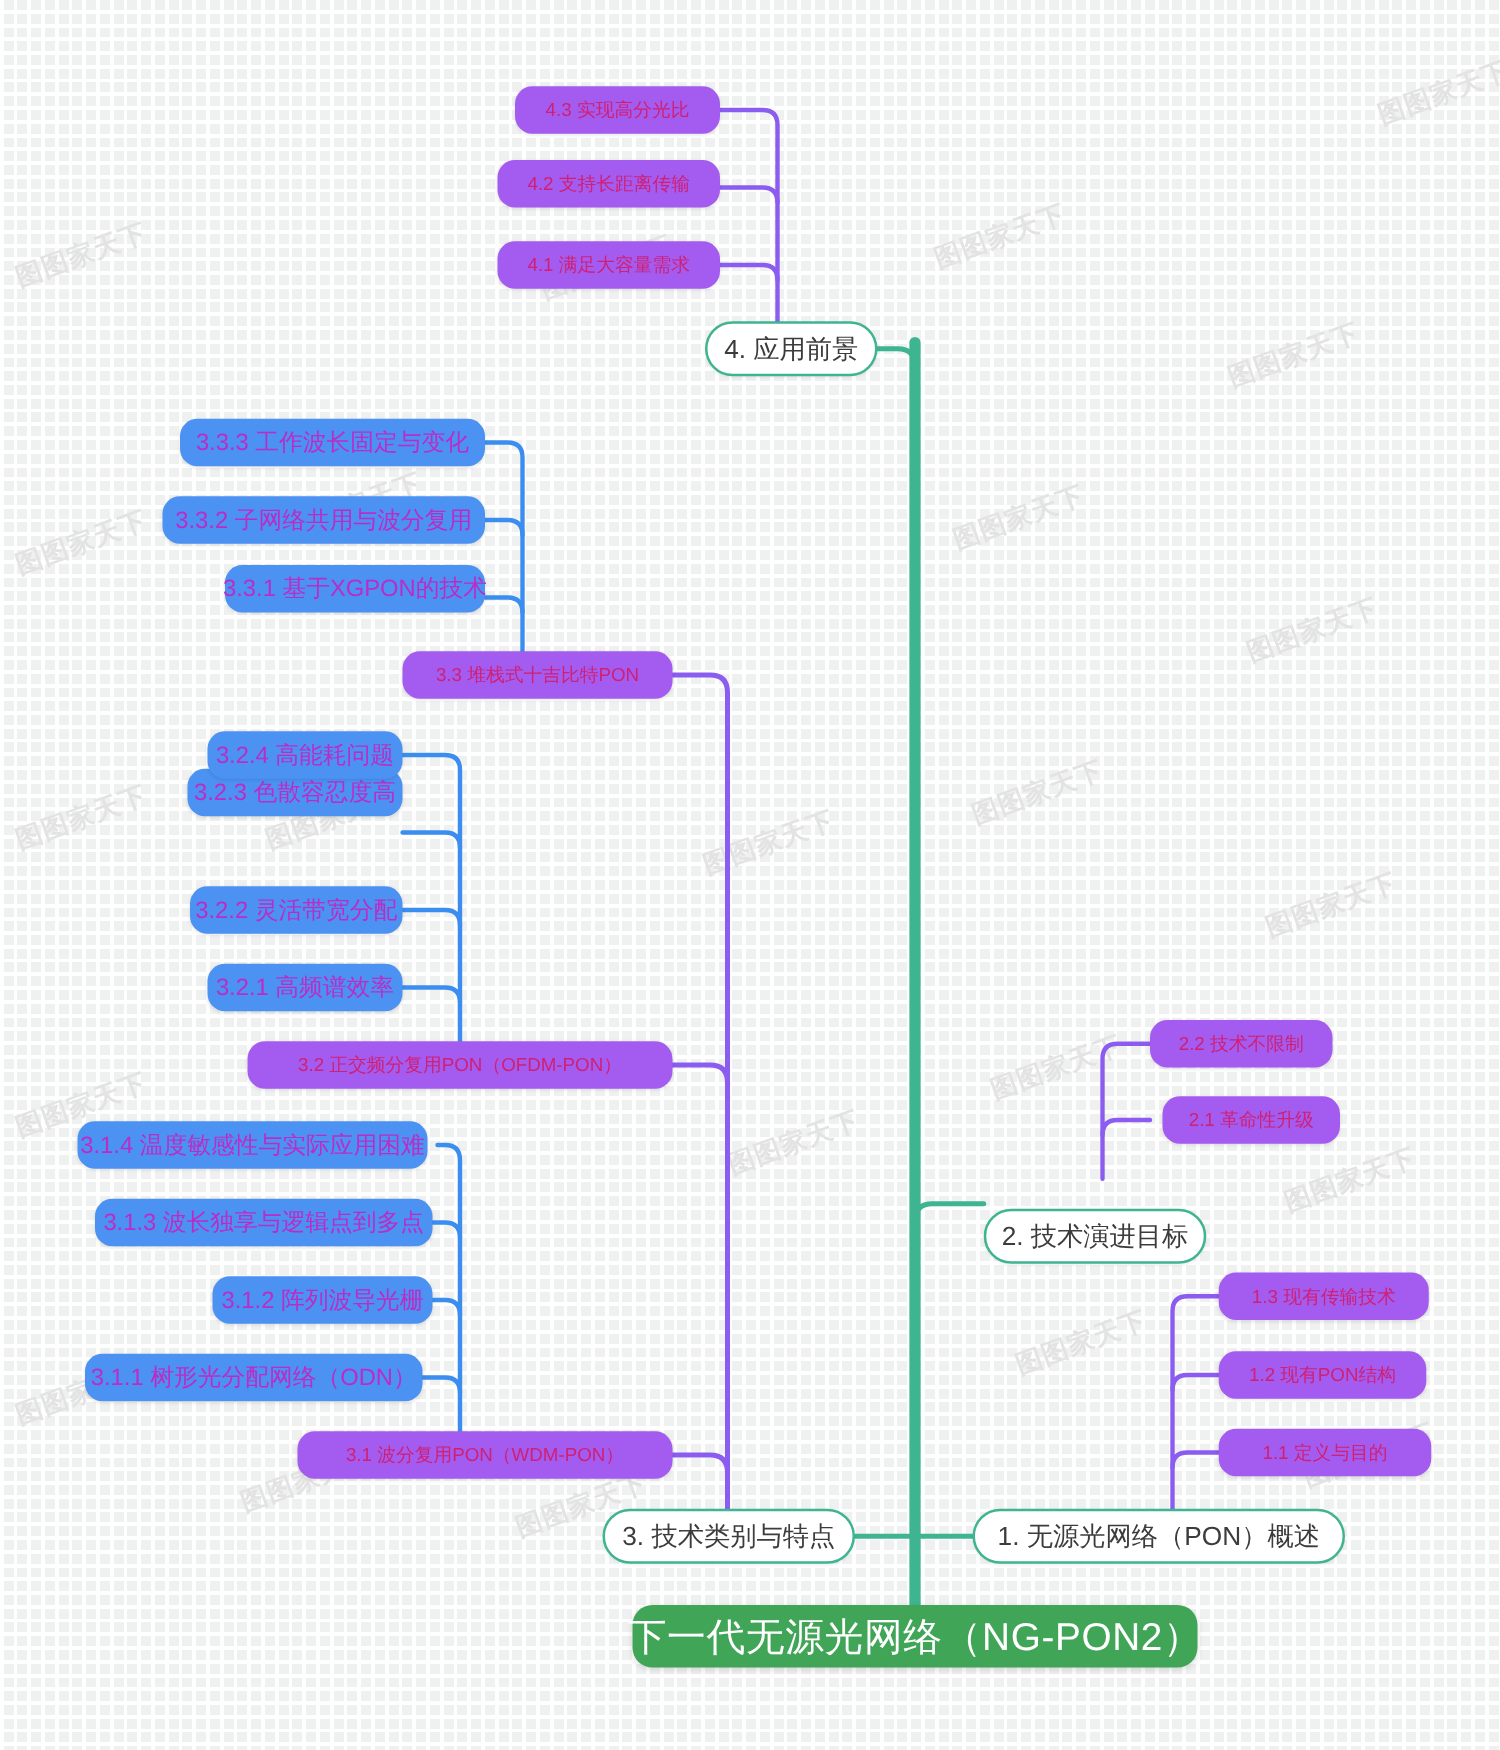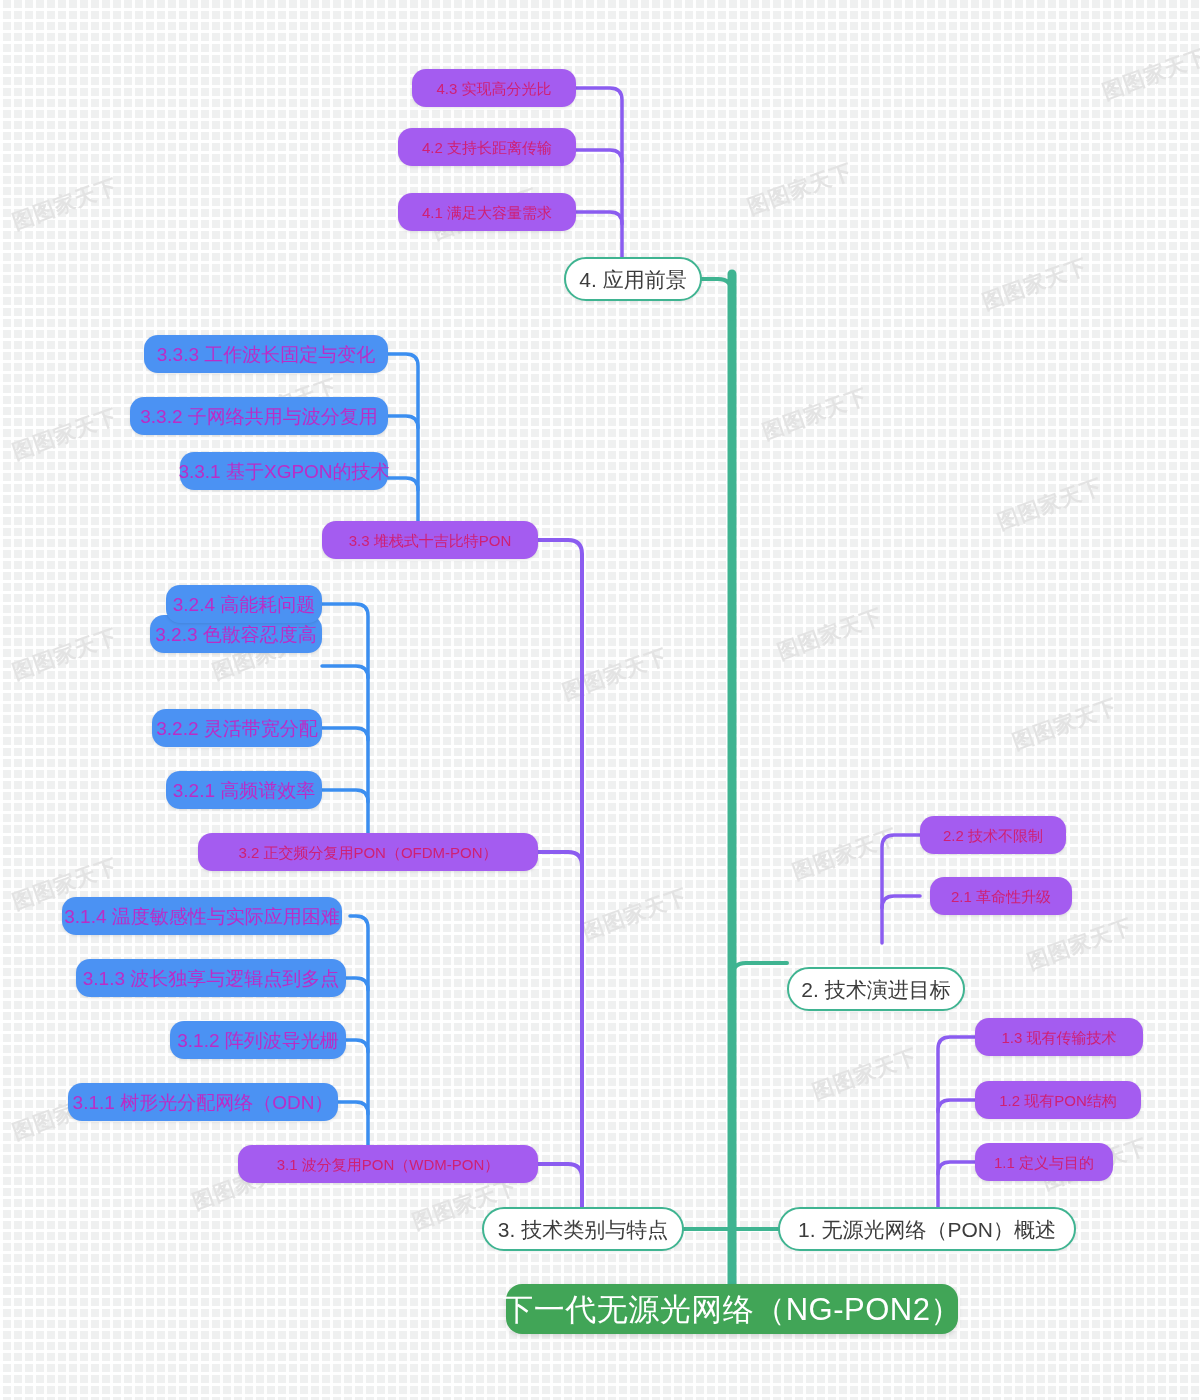--- a/index.html
+++ b/index.html
@@ -182,21 +182,21 @@
       <path d="M 418 523 L 418 366 Q 418 354 406 354 L 388 354" fill="none" stroke="#3b8ef0" stroke-width="3.5" stroke-linecap="round"></path>
       <path d="M 418 490 Q 418 478 406 478 L 388 478" fill="none" stroke="#3b8ef0" stroke-width="3.5" stroke-linecap="round"></path>
       <path d="M 418 428 Q 418 416 406 416 L 388 416" fill="none" stroke="#3b8ef0" stroke-width="3.5" stroke-linecap="round"></path>
     </svg>
   <div id="nodes-layer">
       <div class="node root" style="left: 506px; top: 1284px; width: 452px; height: 50px;">下一代无源光网络（NG-PON2）</div>
       <div class="node lvl1" style="left: 778px; top: 1207px; width: 298px; height: 44px;">1. 无源光网络（PON）概述</div>
       <div class="node lvl1" style="left: 787px; top: 967px; width: 178px; height: 44px;">2. 技术演进目标</div>
       <div class="node lvl1" style="left: 482px; top: 1207px; width: 202px; height: 44px;">3. 技术类别与特点</div>
       <div class="node lvl1" style="left: 564px; top: 257px; width: 138px; height: 44px;">4. 应用前景</div>
-      <div class="node lvl2" style="left: 975px; top: 1143px; width: 138px; height: 38px;">1.1 定义与目的</div>
+      <div class="node lvl2" style="left: 975px; top: 1143px; width: 170px; height: 38px;">1.1 定义与目的</div>
       <div class="node lvl2" style="left: 975px; top: 1081px; width: 166px; height: 38px;">1.2 现有PON结构</div>
       <div class="node lvl2" style="left: 975px; top: 1018px; width: 168px; height: 38px;">1.3 现有传输技术</div>
       <div class="node lvl2" style="left: 920px; top: 877px; width: 142px; height: 38px; margin-left: 10px;">2.1 革命性升级</div>
       <div class="node lvl2" style="left: 920px; top: 816px; width: 146px; height: 38px;">2.2 技术不限制</div>
       <div class="node lvl2" style="left: 398px; top: 193px; width: 178px; height: 38px;">4.1 满足大容量需求</div>
       <div class="node lvl2" style="left: 398px; top: 128px; width: 178px; height: 38px;">4.2 支持长距离传输</div>
       <div class="node lvl2" style="left: 412px; top: 69px; width: 164px; height: 38px;">4.3 实现高分光比</div>
       <div class="node lvl2" style="left: 238px; top: 1145px; width: 300px; height: 38px;">3.1 波分复用PON（WDM-PON）</div>
       <div class="node lvl2" style="left: 198px; top: 833px; width: 340px; height: 38px;">3.2 正交频分复用PON（OFDM-PON）</div>
       <div class="node lvl2" style="left: 322px; top: 521px; width: 216px; height: 38px;">3.3 堆栈式十吉比特PON</div>

